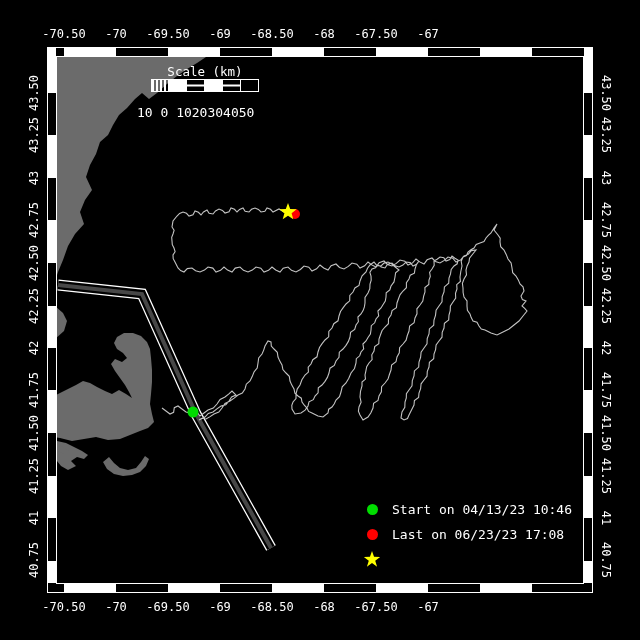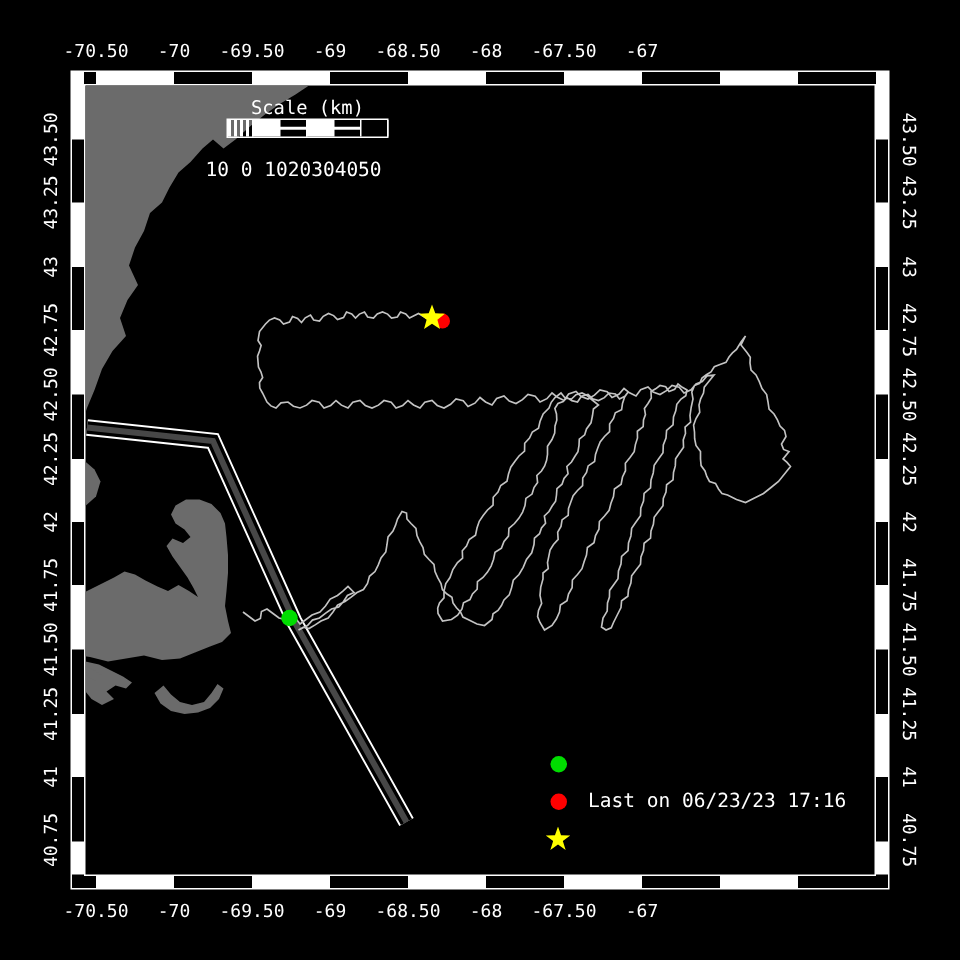--- a/index.html
+++ b/index.html
@@ -126,26 +126,27 @@
         <text x="205" y="76" fill="#ffffff" font-size="12.5" text-anchor="middle" font-family="&quot;DejaVu Sans Mono&quot;, monospace">Scale (km)</text>
         <text x="137" y="117" fill="#ffffff" font-size="13" text-anchor="start" font-family="&quot;DejaVu Sans Mono&quot;, monospace">10 0 1020304050</text>
       </g>
     </svg>
 
   <div class="legend">
     <div class="legend-row">
       <span class="legend-marker-cell">
           <span class="marker-circle" style="background: rgb(0, 221, 0);"></span>
         </span>
+      <span class="legend-label">Start on 04/13/23 10:46</span>
     </div>
     <div class="legend-row">
       <span class="legend-marker-cell">
           <span class="marker-circle" style="background: rgb(255, 0, 0);"></span>
         </span>
-      <span class="legend-label">Last on 06/23/23 17:16</span>
+      <span class="legend-label">Last on 06/23/23 17:08</span>
     </div>
     <div class="legend-row">
       <span class="legend-marker-cell">
           <span class="marker-star" style="background: rgb(255, 255, 0);"></span>
         </span>
     </div>
   </div>
 </div>
 
 </body></html>

